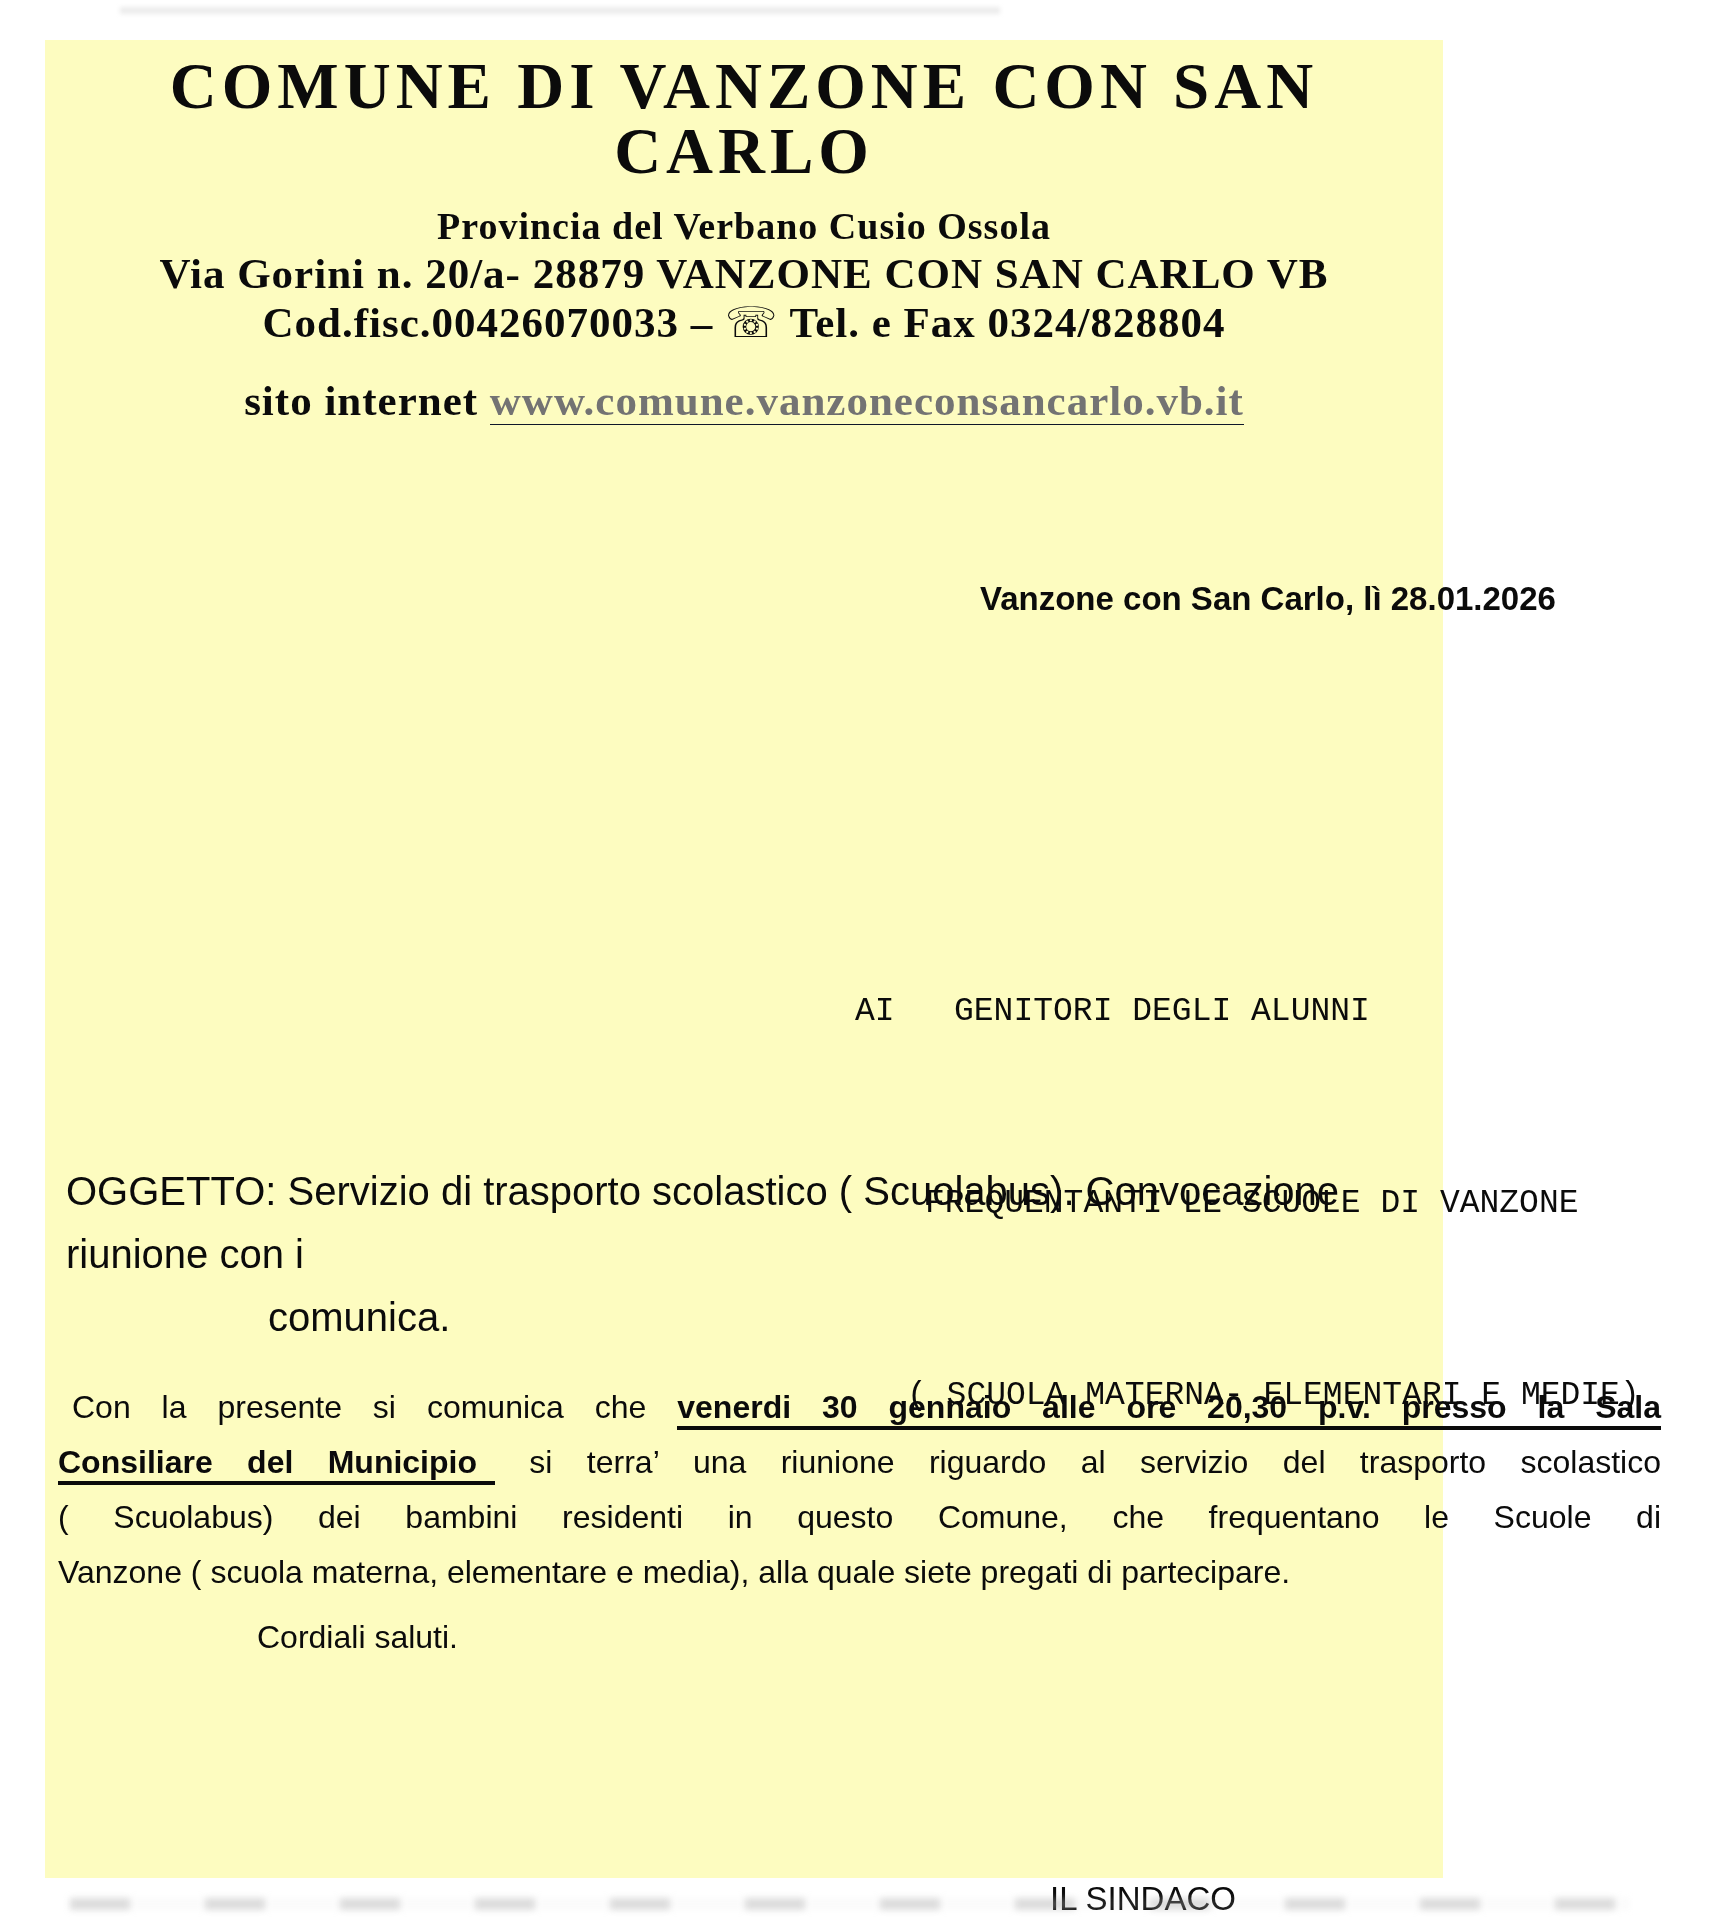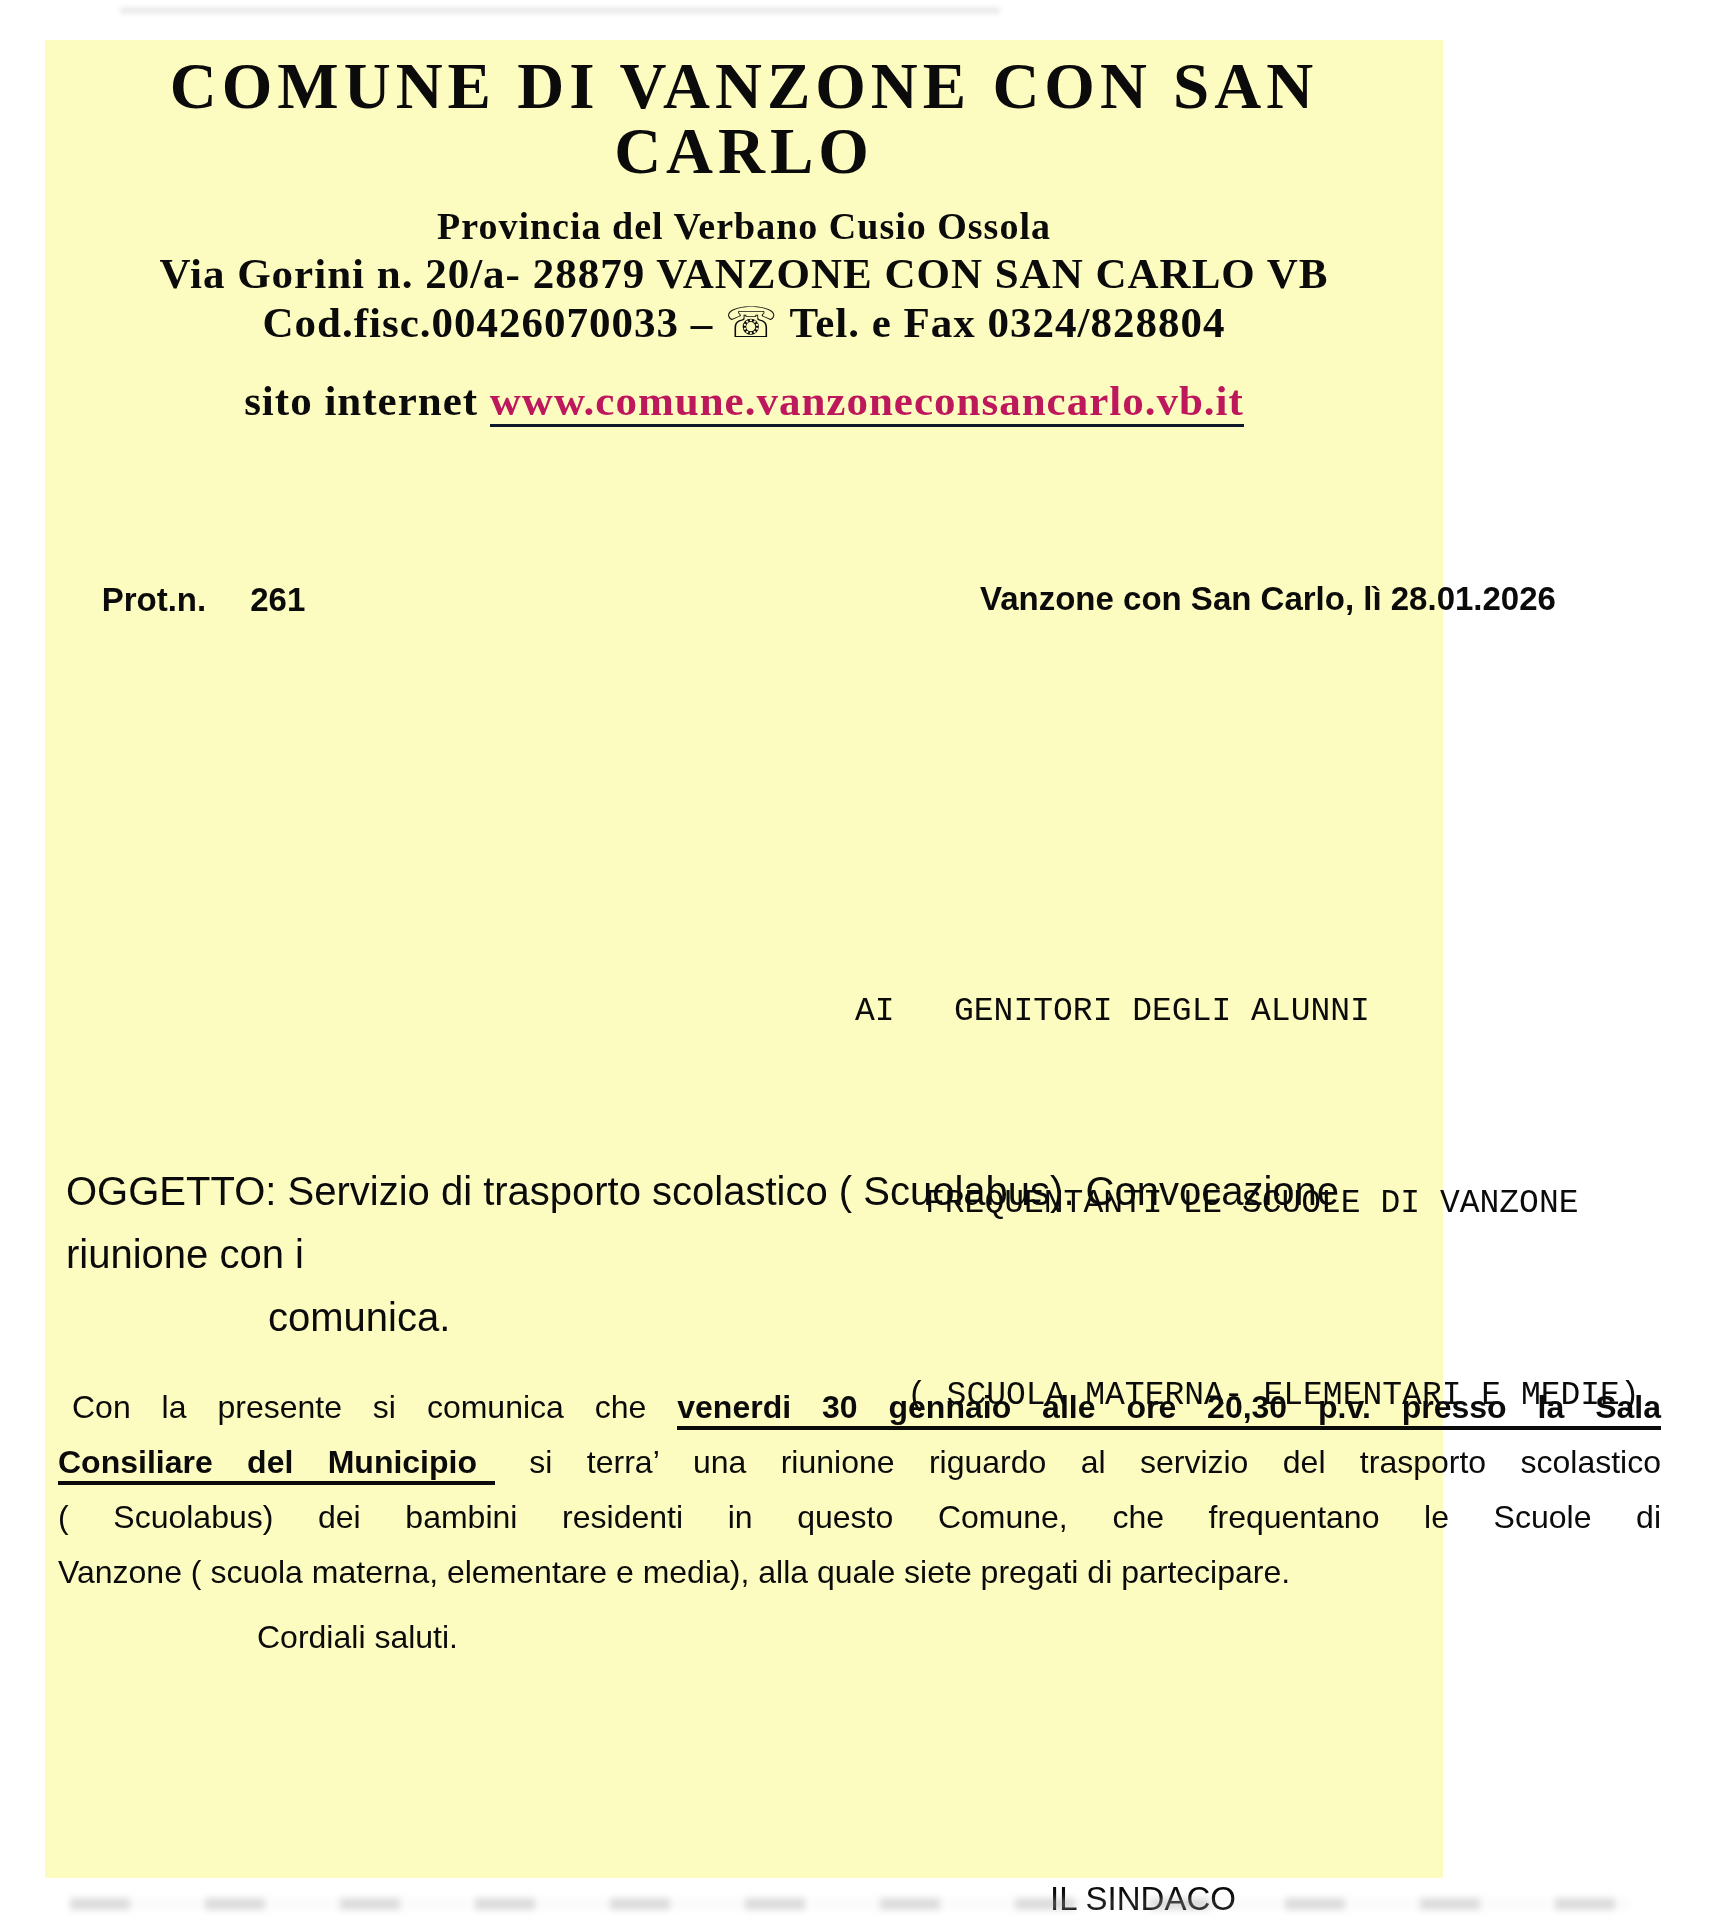--- a/index.html
+++ b/index.html
@@ -33,23 +33,23 @@
     font-weight: bold;
     line-height: 1.0;
   }
   .lh-title    { font-size: 65px; letter-spacing: 5px; margin-top: 4px; }
   .lh-subtitle { font-size: 38px; letter-spacing: 1px; margin-top: 23px; }
   .lh-address  { font-size: 43px; letter-spacing: 1px; margin-top: 7px; }
   .lh-fiscal   { font-size: 43px; letter-spacing: 1px; margin-top: 6px; }
   .phone-glyph { font-family: "DejaVu Sans", sans-serif; font-weight: normal; font-size: 42px; }
   .lh-site     { font-size: 43px; letter-spacing: 1px; margin-top: 35px; }
   .site-link   {
-    color: #be185d;
+    color: #737373;
     text-decoration: none;
-    border-bottom: 3px solid #0f172a;
+    border-bottom: 1px solid #0f172a;
     cursor: pointer;
   }
   
   .prot {
     position: absolute;
     left: 20px; top: 503px;
     font-size: 33px; font-weight: bold;
     white-space: pre;
   }
   .prot-number { margin-left: 44px; }
@@ -138,23 +138,20 @@
     <div class="lh-subtitle">Provincia del Verbano Cusio Ossola</div>
     <div class="lh-address">Via Gorini n. 20/a- 28879 VANZONE CON SAN CARLO VB</div>
     <div class="lh-fiscal">
       <span>Cod.fisc.00426070033 – </span><span class="phone-glyph">☏</span><span> Tel. e Fax 0324/828804</span>
     </div>
     <div class="lh-site">
       <span>sito internet </span><a class="site-link">www.comune.vanzoneconsancarlo.vb.it</a>
     </div>
   </header>
 
-  <div class="prot">
-    <span>Prot.n.</span><span class="prot-number">261</span>
-  </div>
 
   <div class="dateline">Vanzone con San Carlo, lì 28.01.2026</div>
 
   <div class="recipient">
     <div class="r1">AI   GENITORI DEGLI ALUNNI</div>
     <div class="r2">FREQUENTANTI LE SCUOLE DI VANZONE</div>
     <div class="r3">( SCUOLA MATERNA- ELEMENTARI E MEDIE)</div>
   </div>
 
   <div class="subject">

